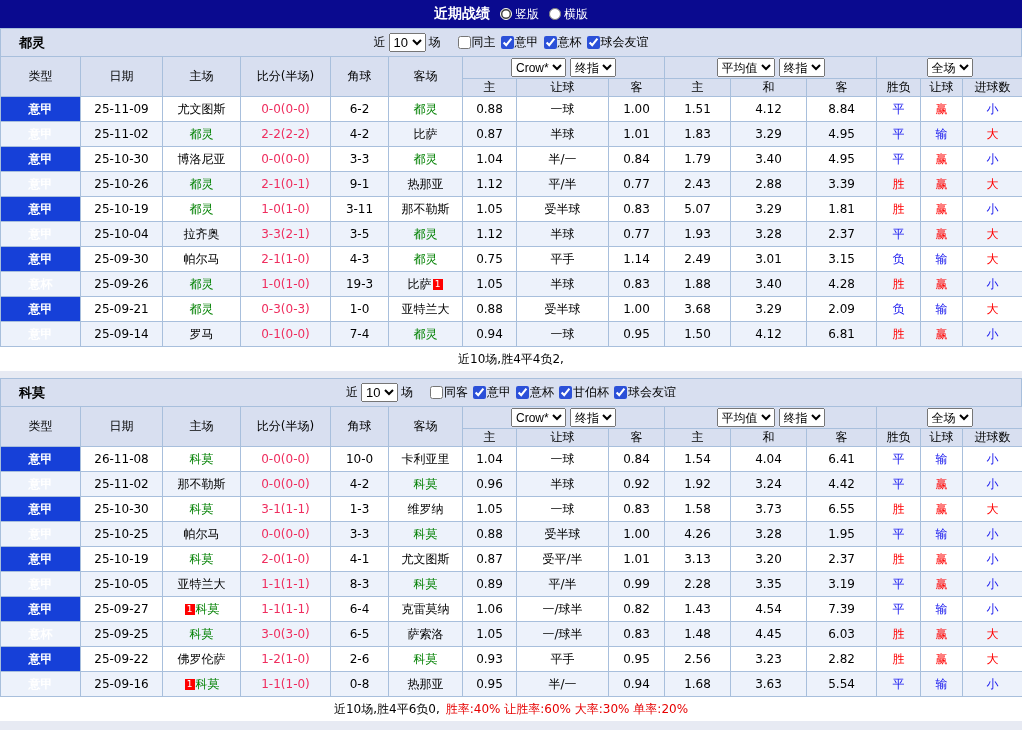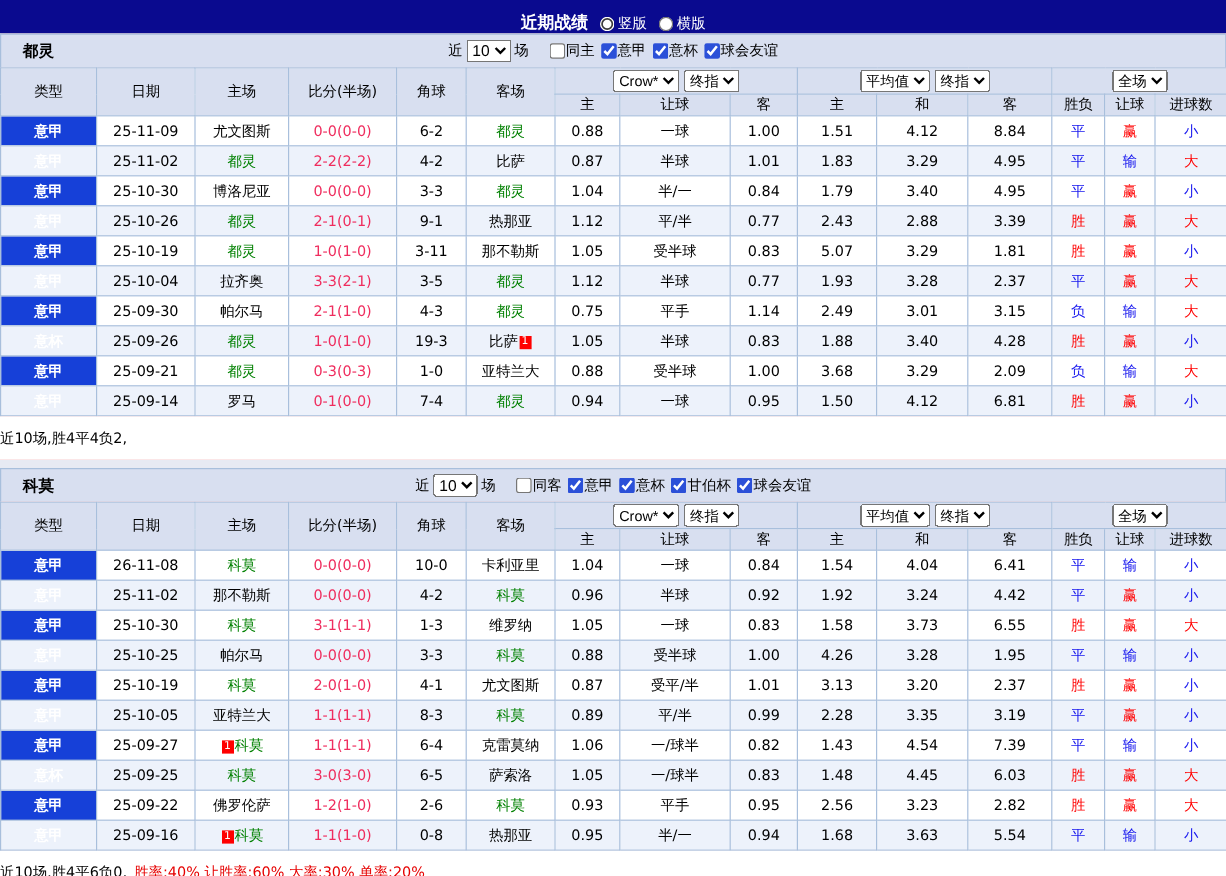--- a/index.html
+++ b/index.html
@@ -1,18 +1,18 @@
 <!DOCTYPE html>
 <html style="--topbar-bg: #0a0a8f; --topbar-text: #ffffff; --header-bg: #d8dff0; --grid-border: #a8bfdc; --row-alt-bg: #edf2fb; --serie-a-bg: #1640d8; --cup-bg: #5a24b4; --focus-team: #008000; --score-color: #ef2d5e; --red: #ff0000; --blue: #1515ee; --summary-stats: #e60000; --checkbox-accent: #2b50d8;"><head>
 <meta charset="utf-8">
 <style>
   *{margin:0;padding:0;box-sizing:border-box}
   html,body{background:#e7eaf3}
   body{width:1022px;font-family:"DejaVu Sans","Liberation Sans",sans-serif;font-size:12px;color:#000}
-  .topbar{height:28px;background:var(--topbar-bg,#0a0a8f);display:flex;align-items:flex-end;justify-content:center;gap:10px}
+  .topbar{height:28px;background:var(--topbar-bg,#0a0a8f);display:flex;align-items:center;justify-content:center;gap:10px}
   .topbar .title{font-weight:bold;font-size:14px;color:var(--topbar-text,#fff)}
   .radio-opt{display:inline-flex;align-items:center;gap:3px;color:var(--topbar-text,#fff);font-size:12px}
   .radio-opt input{width:12px;height:12px;margin:0;accent-color:#fff}
   .block{background:#fca5a5}
   .block.second{margin-top:7px}
   .section-bar{height:28px;background:var(--header-bg,#d8dff0);border:1px solid var(--grid-border,#a8bfdc);border-bottom:none;display:flex;align-items:center;position:relative}
   .team-title{font-weight:bold;font-size:13px;margin-left:18px;position:relative;z-index:2}
   .filters{position:absolute;left:0;right:0;display:flex;align-items:center;justify-content:center;gap:3px}
   .filters select{font-size:13px;height:19px}
   .chk{display:inline-flex;align-items:center}
@@ -26,21 +26,21 @@
   tbody td{height:25px}
   tbody tr:nth-child(even) td{background:var(--row-alt-bg,#edf2fb)}
   td.league{color:#fff;font-weight:bold}
   td.lg-jia{background:var(--serie-a-bg,#1640d8)}
   td.lg-cup{background:var(--cup-bg,#5a24b4)}
   .team.focus{color:var(--focus-team,#008000)}
   td.score{color:var(--score-color,#ef2d5e)}
   .c-red{color:var(--red,#f00)}
   .c-blue{color:var(--blue,#1515ee)}
   .card-badge{display:inline-block;background:var(--red,#e80000);color:#fff;font-size:9px;line-height:11px;min-width:10px;padding:0 1px;margin:0 1px;vertical-align:1px}
-  .summary{height:36px;display:flex;align-items:center;gap:6px;background:#fff}
+  .summary{height:24px;display:flex;align-items:center;justify-content:center;gap:6px;background:#fff}
   .sum-stats{color:var(--summary-stats,#e60000)}
 </style>
 </head>
 <body>
 
 <header class="topbar">
   <span class="title">近期战绩</span>
   <label class="radio-opt">
     <input type="radio" name="layout" checked="" style="">
     <span>竖版</span>

